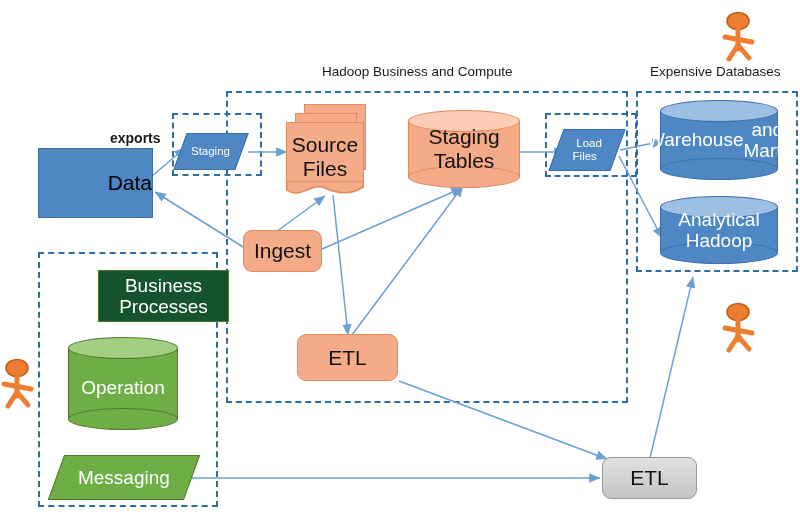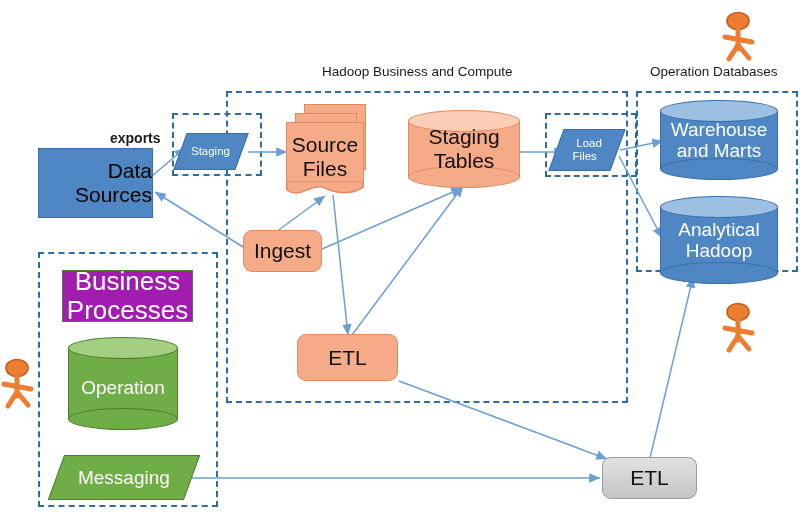--- a/index.html
+++ b/index.html
@@ -13,21 +13,21 @@
 
   
   .blue-rect{background:#4e87c4;border:1.5px solid #3a6fa8;color:#000000;font-size:21px;align-items:flex-end;}
 
   
   .para{background:#4e87c4;border:1.5px solid #3a6fa8;color:#fff;font-size:11.5px;
         transform:skewX(-20deg);}
   .para > span{display:block;transform:skewX(20deg);line-height:1.15;}
 
   
-  .green-rect{background:#a21caf;border:1.5px solid #4f7d30;color:#fff;font-size:26px;}
+  .green-rect{background:#14532d;border:1.5px solid #4f7d30;color:#fff;font-size:19px;margin-left:36px;}
   .green-para{background:#6fad46;border:1.5px solid #4f7d30;color:#fff;font-size:19px;transform:skewX(-20deg);}
   .green-para > span{display:block;transform:skewX(20deg);}
 
   
   .orange-round{background:#f6ab88;border:1.5px solid #e08a60;border-radius:9px;color:#111;font-size:21px;}
 
   
   .gray-round{background:#cfcfcf;border:1.5px solid #9a9a9a;border-radius:9px;color:#111;font-size:21px;
               background-image:linear-gradient(#e2e2e2,#c4c4c4);}
 
@@ -65,21 +65,21 @@
 
   svg.links{position:absolute;left:0;top:0;width:800px;height:527px;pointer-events:none;}
   svg.figs{position:absolute;left:0;top:0;width:800px;height:527px;pointer-events:none;}
 </style>
 </head>
 <body>
 
 <div id="canvas">
 
   <div class="grp-label" style="left:322px;top:64px;">Hadoop Business and Compute</div>
-  <div class="grp-label" style="left:650px;top:64px;">Operation Databases</div>
+  <div class="grp-label" style="left:650px;top:64px;">Expensive Databases</div>
 
   <div class="dashbox" style="left:226px;top:91px;width:402px;height:312px;"></div>
   <div class="dashbox" style="left:636px;top:91px;width:162px;height:181px;"></div>
   <div class="dashbox" style="left:172px;top:113px;width:90px;height:63px;"></div>
   <div class="dashbox" style="left:545px;top:113px;width:92px;height:64px;"></div>
   <div class="dashbox" style="left:38px;top:252px;width:180px;height:255px;"></div>
 
   <svg class="links" viewBox="0 0 800 527">
     <defs>
       <marker id="ah" markerWidth="9" markerHeight="9" refX="7.2" refY="3.2" orient="auto" markerUnits="strokeWidth">
@@ -113,21 +113,20 @@
       <line x1="399" y1="381" x2="607" y2="459"></line>
 
       <line x1="650" y1="458" x2="693" y2="277"></line>
     </g>
   </svg>
 
   <div class="grp-label" style="left:110px;top:130px;font-size:14px;font-weight:bold;">exports</div>
 
   <div class="node blue-rect" style="left:38px;top:148px;width:115px;height:70px;flex-direction:column;">
     <span>Data</span>
-    <span>Sources</span>
   </div>
 
   <div class="node para" style="left:180px;top:133px;width:62px;height:37px;">
     <span>Staging</span>
   </div>
 
   <div class="docstack" style="left:286px;top:104px;width:78px;height:96px;">
     <div class="sheet" style="left:18px;top:0;width:60px;height:64px;"></div>
     <div class="sheet" style="left:9px;top:9px;width:60px;height:64px;"></div>
     <div class="front"></div>
@@ -152,27 +151,27 @@
 
   <div class="node para" style="left:556px;top:129px;width:62px;height:42px;flex-direction:column;">
     <span>Load</span>
     <span>Files</span>
   </div>
 
   <div class="cyl cyl-blue" style="left:660px;top:100px;width:118px;height:80px;">
     <div class="body"></div>
     <div class="bot"></div>
     <div class="top"></div>
-    <div class="txt" style="flex-direction:column;">
+    <div class="txt" style="">
       <span>Warehouse</span>
       <span>and Marts</span>
     </div>
   </div>
 
-  <div class="cyl cyl-blue" style="left:660px;top:196px;width:118px;height:88px;">
+  <div class="cyl cyl-blue" style="left:660px;top:196px;width:118px;height:68px;">
     <div class="body"></div>
     <div class="bot"></div>
     <div class="top"></div>
     <div class="txt" style="flex-direction:column;">
       <span>Analytical</span>
       <span>Hadoop</span>
     </div>
   </div>
 
   <div class="node orange-round" style="left:243px;top:230px;width:79px;height:42px;">

